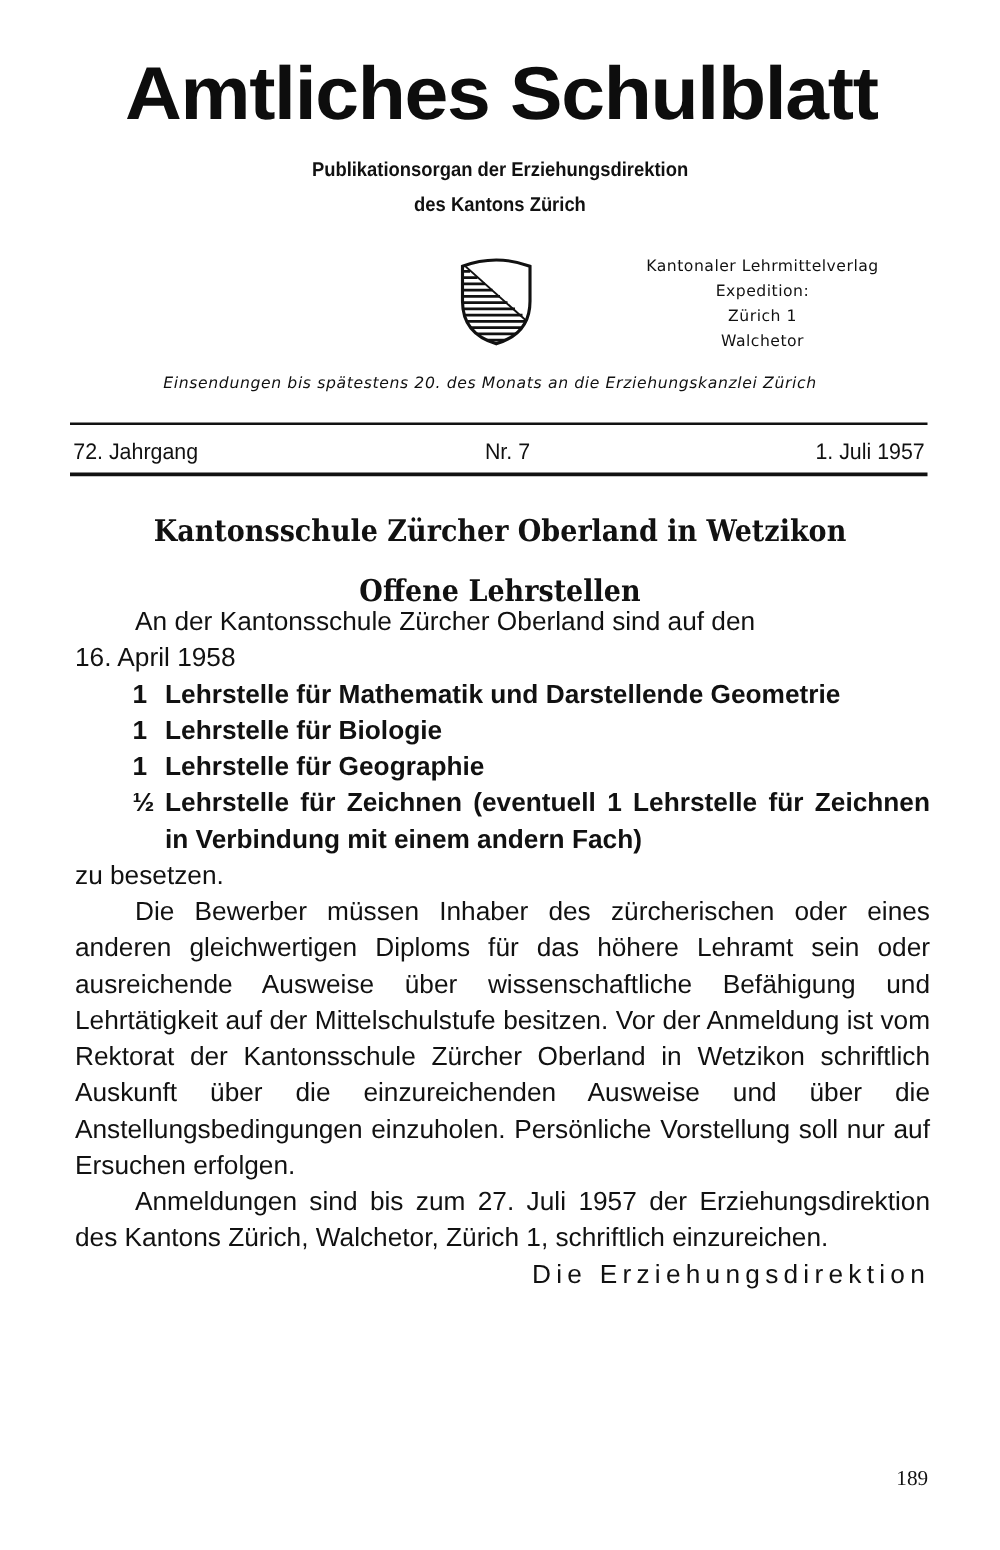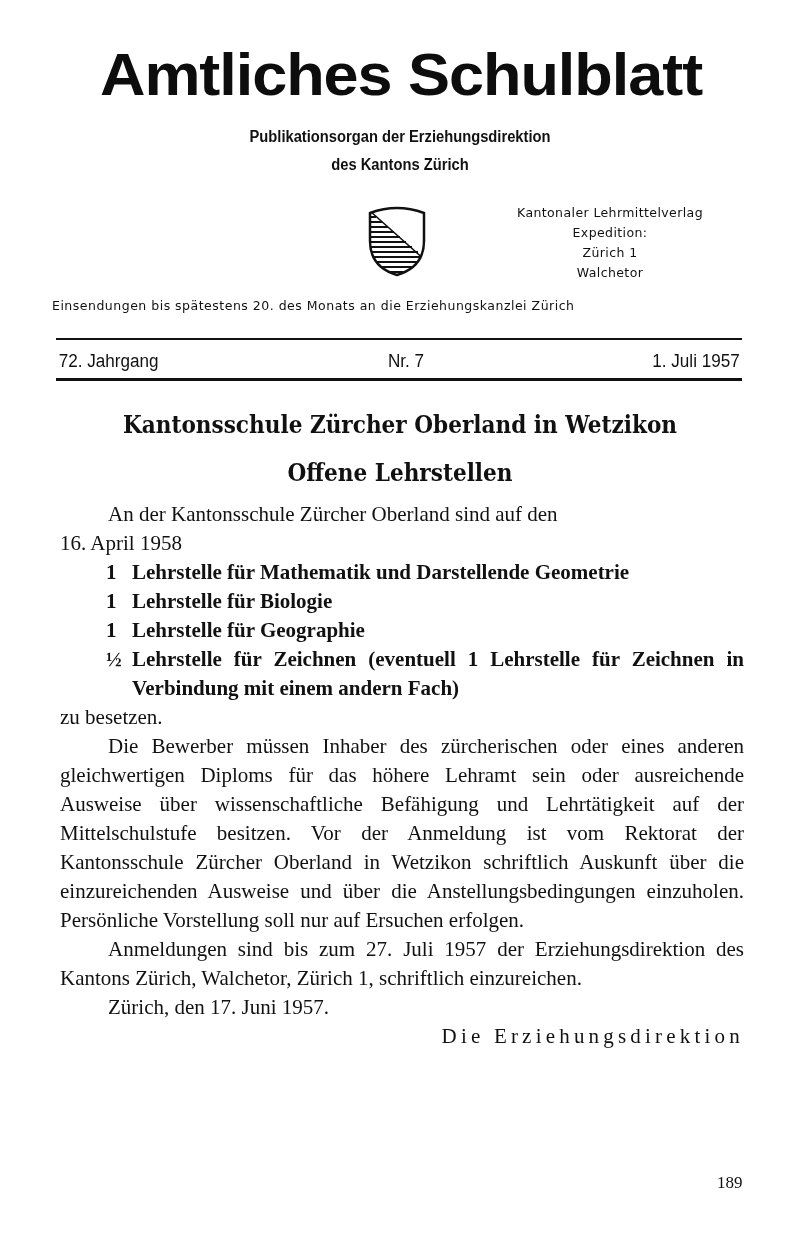--- a/index.html
+++ b/index.html
@@ -23,22 +23,22 @@
 
     .info-block {
       position: absolute; top: 203px; width: 250px; text-align: center;
       font-family: "DejaVu Sans", sans-serif; font-size: 12.5px; line-height: 20px; letter-spacing: 0.4px;
     }
     .info-left { left: 72px; }
     .info-right { left: 485px; }
     .shield { position: absolute; left: 366px; top: 205px; width: 62px; height: 72px; }
 
     .submission {
-      position: absolute; left: 52px; width: 720px; top: 298px; 
-      font-family: "DejaVu Sans", sans-serif; font-size: 12.5px; letter-spacing: 0.5px;
+      position: absolute; left: 32px; width: 720px; top: 298px; text-align: center;
+      font-family: "DejaVu Sans", sans-serif; font-size: 12.5px; letter-spacing: 0.5px; font-style: italic;
     }
 
     .rule { position: absolute; left: 56px; width: 686px; background: #111; }
     .rule-top { top: 338px; height: 2px; }
     .rule-bottom { top: 378px; height: 3px; }
 
     .issue-row {
       position: absolute; left: 56px; width: 686px; top: 349px; height: 24px;
       font-family: "Liberation Sans", sans-serif; font-size: 18px;
       display: flex; justify-content: space-between; align-items: center;
@@ -47,22 +47,22 @@
 
     .article-heading {
       position: absolute; left: 0; width: 800px; text-align: center;
       font-family: "DejaVu Serif", serif; font-weight: bold; font-size: 24px;
       transform: scaleX(0.9);
     }
     .h1 { top: 410px; }
     .h2 { top: 458px; }
 
     .body-text {
-      position: absolute; left: 60px; width: 684px; top: 500px;
-      font-family: Liberation Serif, serif; font-size: 21px; line-height: 29px;
+      position: absolute; left: 60px; width: 684px; top: 483px;
+      font-family: Liberation Sans, sans-serif; font-size: 21px; line-height: 29px;
       text-align: justify;
     }
     .body-text p { margin: 0; }
     .indent { text-indent: 48px; }
     .nojust { text-align: left; }
     .pos-list { margin: 0; padding: 0; list-style: none; }
     .pos-item {
       display: flex; font-weight: bold; padding-left: 46px;
     }
     .pos-qty { width: 26px; flex: none; }
@@ -149,18 +149,17 @@
         <span class="pos-text">Lehrstelle für Geographie</span>
       </li>
       <li class="pos-item">
         <span class="pos-qty">½</span>
         <span class="pos-text">Lehrstelle für Zeichnen (eventuell 1 Lehrstelle für Zeichnen in Verbindung mit einem andern Fach)</span>
       </li>
     </ul>
     <p class="nojust">zu besetzen.</p>
     <p class="indent">Die Bewerber müssen Inhaber des zürcherischen oder eines anderen gleichwertigen Diploms für das höhere Lehramt sein oder ausreichende Ausweise über wissenschaftliche Befähigung und Lehrtätigkeit auf der Mittelschulstufe besitzen. Vor der Anmeldung ist vom Rektorat der Kantonsschule Zürcher Oberland in Wetzikon schriftlich Auskunft über die einzureichenden Ausweise und über die Anstellungsbedingungen einzuholen. Persönliche Vorstellung soll nur auf Ersuchen erfolgen.</p>
     <p class="indent">Anmeldungen sind bis zum 27. Juli 1957 der Erziehungsdirektion des Kantons Zürich, Walchetor, Zürich 1, schriftlich einzureichen.</p>
-    <p class="indent nojust">Zürich, den 17. Juni 1957.</p>
     <p class="signature">Die Erziehungsdirektion</p>
   </div>
 
   <div class="page-number">189</div>
 </div>
 
 </body></html>

